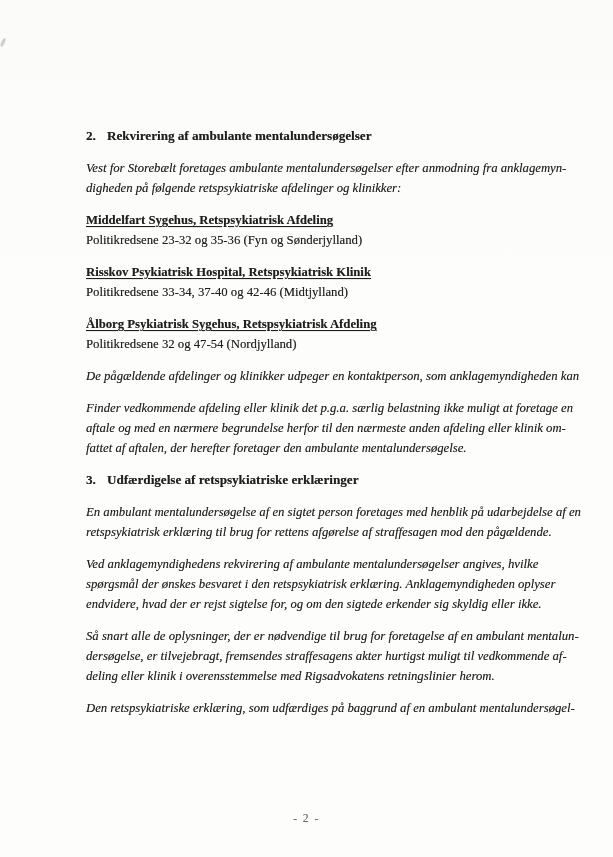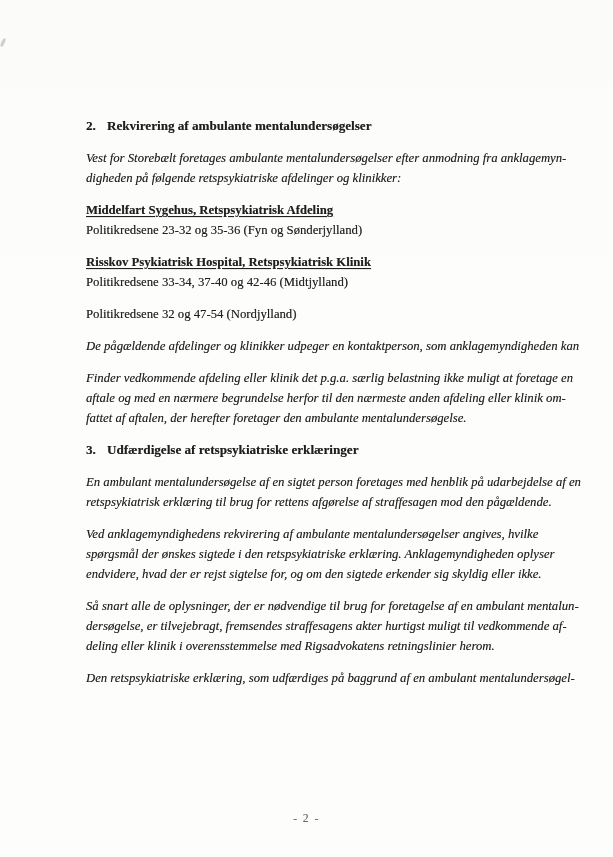--- a/index.html
+++ b/index.html
@@ -30,21 +30,21 @@
     width: 6px;
     height: 9px;
     background: #9a9a98;
     opacity: 0.45;
     border-radius: 60% 40% 50% 50%;
     transform: rotate(24deg) scaleX(0.55);
   }
   .content {
     position: absolute;
     left: 86px;
-    top: 116px;
+    top: 126px;
     width: 478px;
   }
   .line {
     font-size: 12.6px;
     line-height: 20px;
     white-space: nowrap;
     letter-spacing: 0.05px;
     text-shadow: 0.2px 0.2px 0.4px rgba(45,45,45,0.55);
   }
   .para {
@@ -110,20 +110,21 @@
       <div class="line facility-name">Middelfart Sygehus, Retspsykiatrisk Afdeling</div>
       <div class="line">Politikredsene 23-32 og 35-36 (Fyn og Sønderjylland)</div>
     </div>
 
     <div class="facility">
       <div class="line facility-name">Risskov Psykiatrisk Hospital, Retspsykiatrisk Klinik</div>
       <div class="line">Politikredsene 33-34, 37-40 og 42-46 (Midtjylland)</div>
     </div>
 
     <div class="facility">
+      <div class="line facility-name">Ålborg Psykiatrisk Sygehus, Retspsykiatrisk Afdeling</div>
       <div class="line">Politikredsene 32 og 47-54 (Nordjylland)</div>
     </div>
 
     <div class="para">
       <div class="line">De pågældende afdelinger og klinikker udpeger en kontaktperson, som anklagemyndigheden kan</div>
     </div>
 
     <div class="para">
       <div class="line">Finder vedkommende afdeling eller klinik det p.g.a. særlig belastning ikke muligt at foretage en</div>
       <div class="line">aftale og med en nærmere begrundelse herfor til den nærmeste anden afdeling eller klinik om-</div>
@@ -134,21 +135,21 @@
       <div class="h-line"><span class="h-num">3.</span><span>Udfærdigelse af retspsykiatriske erklæringer</span></div>
     </div>
 
     <div class="para">
       <div class="line">En ambulant mentalundersøgelse af en sigtet person foretages med henblik på udarbejdelse af en</div>
       <div class="line">retspsykiatrisk erklæring til brug for rettens afgørelse af straffesagen mod den pågældende.</div>
     </div>
 
     <div class="para">
       <div class="line">Ved anklagemyndighedens rekvirering af ambulante mentalundersøgelser angives, hvilke</div>
-      <div class="line">spørgsmål der ønskes sigtede i den retspsykiatriske erklæring. Anklagemyndigheden oplyser</div>
+      <div class="line">spørgsmål der ønskes besvaret i den retspsykiatrisk erklæring. Anklagemyndigheden oplyser</div>
       <div class="line">endvidere, hvad der er rejst sigtelse for, og om den sigtede erkender sig skyldig eller ikke.</div>
     </div>
 
     <div class="para">
       <div class="line">Så snart alle de oplysninger, der er nødvendige til brug for foretagelse af en ambulant mentalun-</div>
       <div class="line">dersøgelse, er tilvejebragt, fremsendes straffesagens akter hurtigst muligt til vedkommende af-</div>
       <div class="line">deling eller klinik i overensstemmelse med Rigsadvokatens retningslinier herom.</div>
     </div>
 
     <div class="para">

